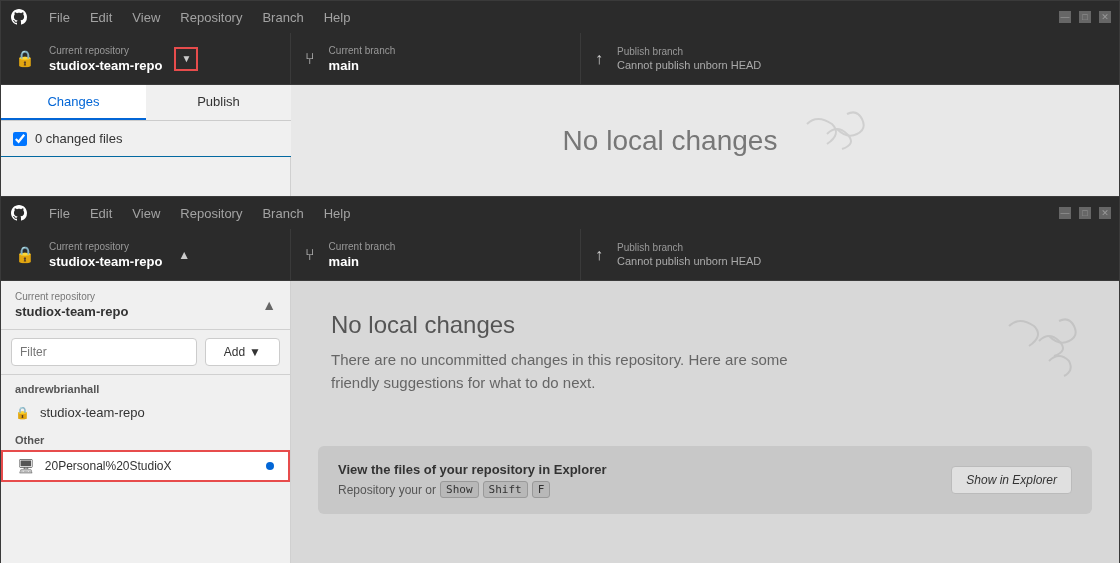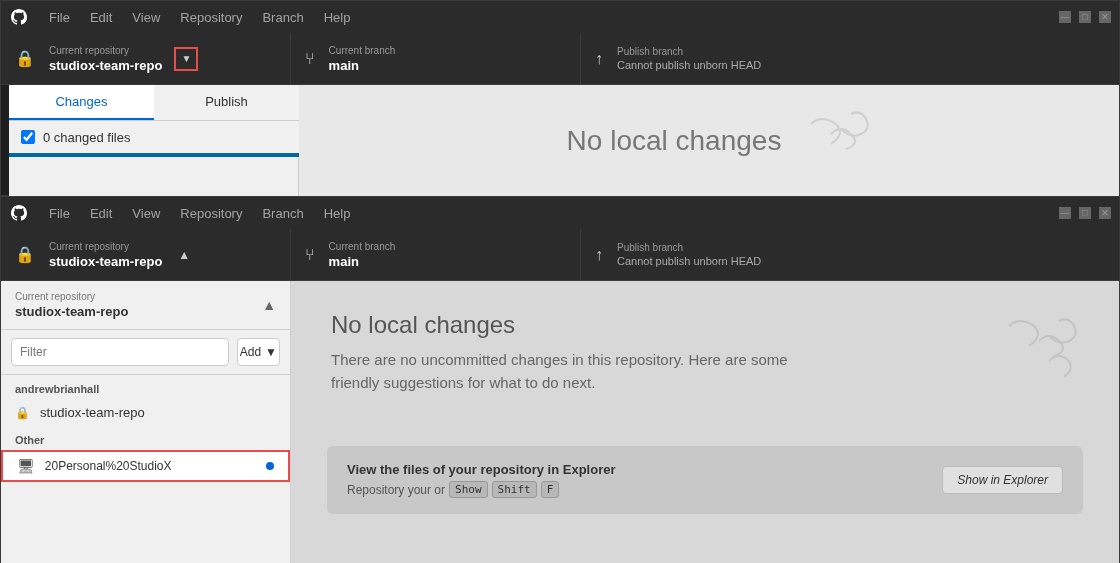--- a/index.html
+++ b/index.html
@@ -125,21 +125,21 @@
     }
 
     
     .changed-files-bar {
       height: 36px;
       background: #f0f0f0;
       display: flex;
       align-items: center;
       padding: 0 12px;
       gap: 8px;
-      border-bottom: 4px solid #0369a1;
+      border-bottom: 1px solid #0369a1;
       width: 290px;
     }
     .changed-files-bar input[type="checkbox"] { width: 14px; height: 14px; }
     .changed-files-label { font-size: 13px; color: #333; }
 
     
     .left-panel {
       width: 290px;
       background: #f0f0f0;
       height: 100%;
@@ -199,21 +199,21 @@
       padding: 0 8px;
       border: 1px solid #ccc;
       border-radius: 4px;
       font-size: 12px;
       background: white;
       color: #7f1d1d;
       outline: none;
     }
     .add-btn {
       height: 28px;
-      padding: 0 2px;
+      padding: 0 18px;
       background: white;
       border: 1px solid #ccc;
       border-radius: 4px;
       font-size: 12px;
       color: #333;
       cursor: pointer;
       display: flex; align-items: center; gap: 4px;
     }
 
     
@@ -266,21 +266,21 @@
       font-size: 15px;
       color: #666;
       max-width: 500px;
       line-height: 1.5;
       margin-bottom: 32px;
     }
     .action-card {
       background: #c8c8c8;
       border-radius: 6px;
       padding: 16px 20px;
-      margin: 0 36px;
+      margin: 0 27px;
       display: flex;
       align-items: center;
       justify-content: flex-start;
     }
     .action-card-text { flex: 1; }
     .action-card-title {
       font-size: 13px;
       color: #333;
       font-weight: 600;
       margin-bottom: 4px;
@@ -311,21 +311,20 @@
       font-style: italic;
     }
 
     
     .top-left-panel {
       width: 290px;
       background: #f0f0f0;
       border-right: 1px solid #d0d0d0;
       display: flex;
       flex-direction: column;
-      margin-left: 8px;
     }
 
     
     .illustration-container {
       position: relative;
       width: 90px;
       opacity: 0.25;
       margin-top: -10px;
       margin-right: -20px;
     }

